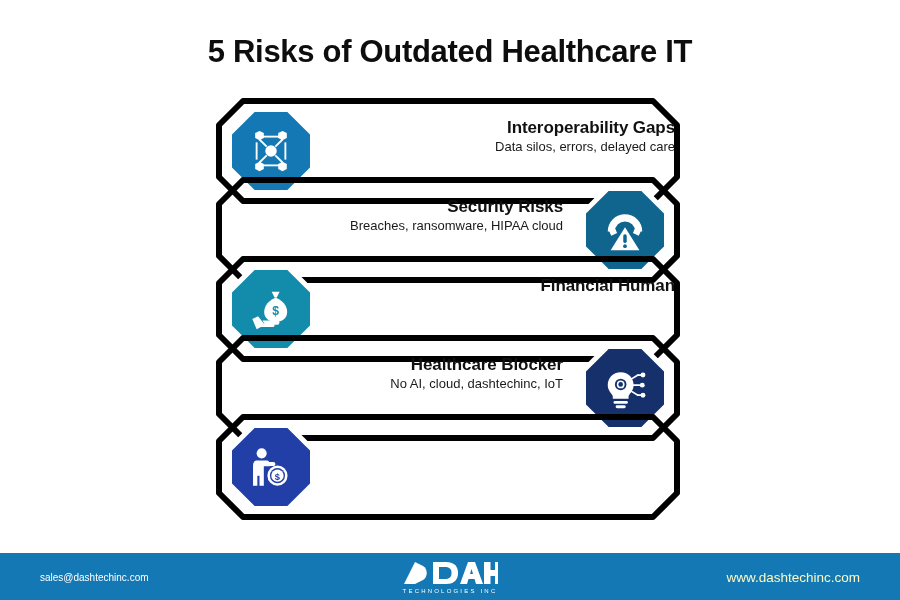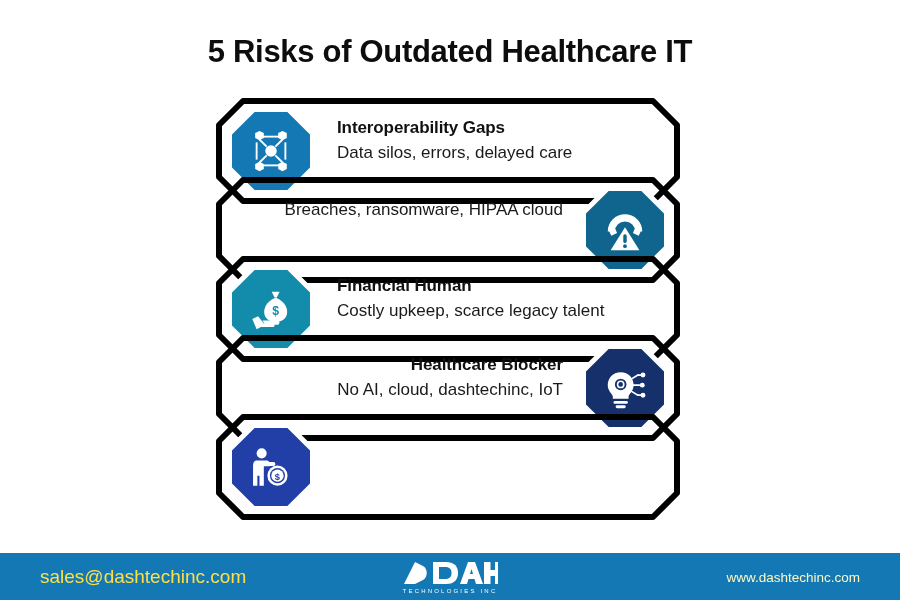--- a/index.html
+++ b/index.html
@@ -87,56 +87,56 @@
     width: 46px;
     height: 46px;
     fill: #ffffff;
   }
 
   
   .risk-text {
     position: absolute;
     top: 22px;
   }
-  .risk-text.txt-left  { left: 124px; width: 330px; text-align: left; }
+  .risk-text.txt-left  { left: 132px; width: 330px; text-align: right; }
   .risk-text.txt-right { left: 20px;  width: 330px; text-align: right; }
 
   .risk-title {
     font-size: 17px;
     font-weight: 700;
     color: #111111;
     letter-spacing: -0.1px;
     line-height: 22px;
     white-space: nowrap;
   }
   .risk-sub {
-    margin-top: 6px;
-    font-size: 17px;
+    margin-top: 0;
+    font-size: 13px;
     font-weight: 400;
     color: #1a1a1a;
     line-height: 15px;
     white-space: nowrap;
   }
 
   
   .footer-bar {
     position: absolute;
     left: 0;
     bottom: 0;
     width: 900px;
     height: 47px;
     background: #1478b4;
   }
   .footer-email {
     position: absolute;
     left: 40px;
     top: 50%;
     transform: translateY(-50%);
-    color: #fde047;
-    font-size: 19px;
+    color: #ffffff;
+    font-size: 10px;
     font-weight: 400;
     white-space: nowrap;
   }
   .footer-site {
     position: absolute;
     right: 40px;
     top: 50%;
     transform: translateY(-50%);
     color: #fef9c3;
     font-size: 13.5px;
@@ -216,20 +216,21 @@
         <path d="M32 10 A24 24 0 0 1 56 34 L46 34 A14 14 0 0 0 32 20 Z"></path>
         <path d="M32 10 A24 24 0 0 0 8 34 L18 34 A14 14 0 0 1 32 20 Z"></path>
         <path d="M13 40 A24 24 0 0 1 10 33 L19 31 A14 14 0 0 0 21 36 Z"></path>
         <path d="M51 40 A24 24 0 0 0 54 33 L45 31 A14 14 0 0 1 43 36 Z"></path>
         <path d="M32 28 L52 60 L12 60 Z" fill="#ffffff"></path>
         <rect x="29.6" y="38" width="4.8" height="12" rx="2.2" fill="#10658f"></rect>
         <circle cx="32" cy="54.5" r="2.6" fill="#10658f"></circle>
       </svg>
     </div>
     <div class="risk-text txt-right">
+      <div class="risk-title">Security Risks</div>
       <div class="risk-sub">Breaches, ransomware, HIPAA cloud</div>
     </div>
   </div>
 
   <div class="risk-row row-3">
     <svg class="band-svg" viewBox="0 0 470 112">
       <path d="M 30 6 L 440 6 L 464 30 L 464 82 L 440 106 L 30 106 L 6 82 L 6 30 Z" fill="none" stroke="#000000" stroke-width="6" stroke-linejoin="round"></path>
     </svg>
     <div class="icon-badge at-left">
       <div class="oct-white"></div>
@@ -237,21 +238,20 @@
       <svg class="glyph" viewBox="0 0 64 64">
         <path d="M33 8 L44 8 L40 16 L37 16 Z"></path>
         <path d="M38.5 16 C52 22 56 32 54 40 C52 47 45 50 38.5 50 C32 50 25 47 23 40 C21 32 25 22 38.5 16 Z"></path>
         <text x="38.5" y="40" font-family="Liberation Sans, sans-serif" font-size="17" font-weight="700" fill="#138cab" text-anchor="middle">$</text>
         <path d="M6 46 L14 42 L22 52 L34 52 C38 52 38 57 34 57 L18 57 L12 60 Z"></path>
         <path d="M20 48 L40 48 C45 48 45 54 40 54 L24 54 Z"></path>
       </svg>
     </div>
     <div class="risk-text txt-left">
       <div class="risk-title">Financial Human</div>
-      <div class="risk-sub">Costly upkeep, scarce legacy talent</div>
     </div>
   </div>
 
   <div class="risk-row row-4">
     <svg class="band-svg" viewBox="0 0 470 112">
       <path d="M 30 6 L 440 6 L 464 30 L 464 82 L 440 106 L 30 106 L 6 82 L 6 30 Z" fill="none" stroke="#000000" stroke-width="6" stroke-linejoin="round"></path>
     </svg>
     <div class="icon-badge at-right">
       <div class="oct-white"></div>
       <div class="oct-fill" style="background:#15306b"></div>

